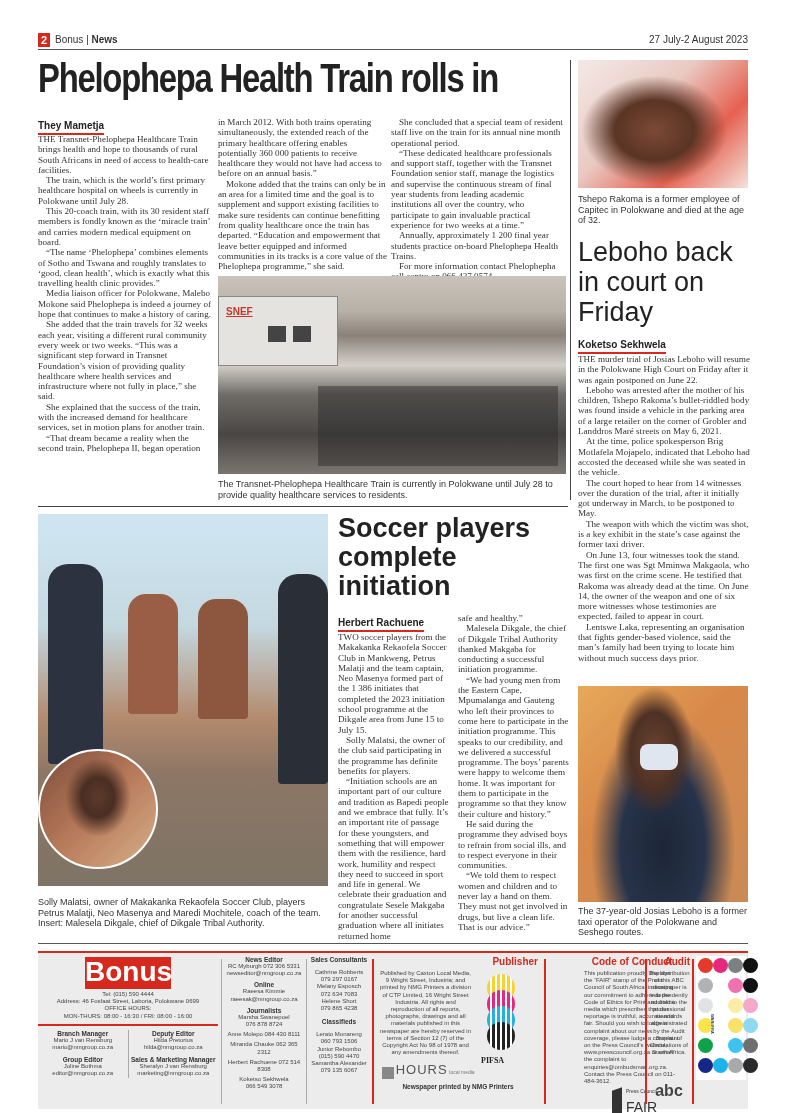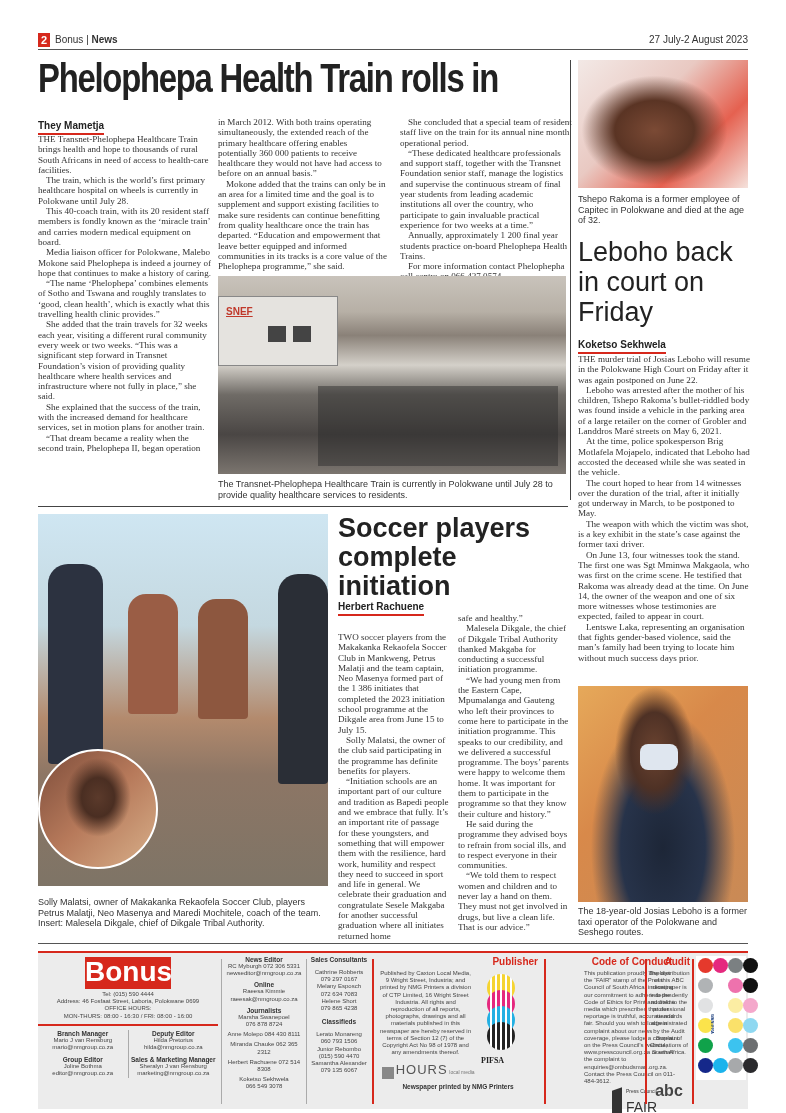--- a/index.html
+++ b/index.html
@@ -64,34 +64,34 @@
 
 <div class="abs vline" style="left:570px; top:60px; height:440px;"></div>
 
 <div class="abs" style="left:38px; top:115px;">
   <span class="byline">They Mametja</span>
 </div>
 
 <div class="abs col" style="left:38px; top:134px; width:176px;">
   <p class="first">THE Transnet-Phelophepa Healthcare Train brings health and hope to thousands of rural South Africans in need of access to health-care facilities.</p>
   <p>The train, which is the world’s first primary healthcare hospital on wheels is currently in Polokwane until July 28.</p>
-  <p>This 40-coach train, with its 20 resident staff members is fondly known as the ‘miracle train’ and carries modern medical equipment on board.</p>
+  <p>This 20-coach train, with its 30 resident staff members is fondly known as the ‘miracle train’ and carries modern medical equipment on board.</p>
+  <p>“The name ‘Phelophepa’ combines elements of Sotho and Tswana and roughly translates to ‘good, clean health’, which is exactly what this travelling health clinic provides.”</p>
   <p>Media liaison officer for Polokwane, Malebo Mokone said Phelophepa is indeed a journey of hope that continues to make a history of caring.</p>
-  <p>“The name ‘Phelophepa’ combines elements of Sotho and Tswana and roughly translates to ‘good, clean health’, which is exactly what this travelling health clinic provides.”</p>
   <p>She added that the train travels for 32 weeks each year, visiting a different rural community every week or two weeks. “This was a significant step forward in Transnet Foundation’s vision of providing quality healthcare where health services and infrastructure where not fully in place,” she said.</p>
   <p>She explained that the success of the train, with the increased demand for healthcare services, set in motion plans for another train.</p>
   <p>“That dream became a reality when the second train, Phelophepa II, began operation</p>
 </div>
 
 <div class="abs col" style="left:218px; top:117px; width:170px;">
   <p class="first">in March 2012. With both trains operating simultaneously, the extended reach of the primary healthcare offering enables potentially 360 000 patients to receive healthcare they would not have had access to before on an annual basis.”</p>
   <p>Mokone added that the trains can only be in an area for a limited time and the goal is to supplement and support existing facilities to make sure residents can continue benefitting from quality healthcare once the train has departed. “Education and empowerment that leave better equipped and informed communities in its tracks is a core value of the Phelophepa programme,” she said.</p>
 </div>
 
-<div class="abs col" style="left:400px; top:117px; width:172px;">
+<div class="abs col" style="left:391px; top:117px; width:172px;">
   <p>She concluded that a special team of resident staff live on the train for its annual nine month operational period.</p>
   <p>“These dedicated healthcare professionals and support staff, together with the Transnet Foundation senior staff, manage the logistics and supervise the continuous stream of final year students from leading academic institutions all over the country, who participate to gain invaluable practical experience for two weeks at a time.”</p>
   <p>Annually, approximately 1 200 final year students practice on-board Phelophepa Health Trains.</p>
   <p>For more information contact Phelophepha call centre on 066 427 0574.</p>
 </div>
 
 <div class="abs photo ph-train" style="left:218px; top:276px; width:348px; height:198px;">
   <div style="position:absolute; left:0; top:20px; width:120px; height:70px; background:#e5e3df; border:1px solid #888;"></div>
   <div style="position:absolute; left:8px; top:30px; font:bold 10px 'Liberation Sans',sans-serif; color:#c0392b;text-decoration:underline;">SNEF</div>
   <div style="position:absolute; left:50px; top:50px; width:18px; height:16px; background:#444;"></div>
@@ -117,34 +117,34 @@
   <p>At the time, police spokesperson Brig Motlafela Mojapelo, indicated that Leboho had accosted the deceased while she was seated in the vehicle.</p>
   <p>The court hoped to hear from 14 witnesses over the duration of the trial, after it initially got underway in March, to be postponed to May.</p>
   <p>The weapon with which the victim was shot, is a key exhibit in the state’s case against the former taxi driver.</p>
   <p>On June 13, four witnesses took the stand. The first one was Sgt Mminwa Makgaola, who was first on the crime scene. He testified that Rakoma was already dead at the time. On June 14, the owner of the weapon and one of six more witnesses whose testimonies are expected, failed to appear in court.</p>
   <p>Lentswe Laka, representing an organisation that fights gender-based violence, said the man’s family had been trying to locate him without much success days prior.</p>
 </div>
 
 <div class="abs photo ph-man" style="left:578px; top:686px; width:170px; height:216px;">
   <div style="position:absolute; left:62px; top:58px; width:38px; height:26px; background:#dfe6ef; border-radius:8px;"></div>
 </div>
-<div class="abs caption" style="left:578px; top:906px; width:172px;">The 18-year-old Josias Leboho is a former taxi operator of the Polokwane and Seshego routes.</div>
+<div class="abs caption" style="left:578px; top:906px; width:172px;">The 37-year-old Josias Leboho is a former taxi operator of the Polokwane and Seshego routes.</div>
 
 <div class="abs photo ph-soccer" style="left:38px; top:514px; width:290px; height:372px;">
   <div style="position:absolute; left:10px; top:50px; width:55px; height:200px; background:#2c3240; border-radius:20px 20px 4px 4px;"></div>
   <div style="position:absolute; left:240px; top:60px; width:50px; height:210px; background:#2a2e36; border-radius:20px 20px 4px 4px;"></div>
   <div style="position:absolute; left:90px; top:80px; width:50px; height:120px; background:#9a5d45; border-radius:18px 18px 4px 4px;"></div>
   <div style="position:absolute; left:160px; top:85px; width:50px; height:120px; background:#8d573f; border-radius:18px 18px 4px 4px;"></div>
   <div class="inset" style="position:absolute; left:0; top:235px; width:120px; height:120px;"></div>
 </div>
 <div class="abs caption" style="left:38px; top:897px; width:290px;">Solly Malatsi, owner of Makakanka Rekaofela Soccer Club, players Petrus Malatji, Neo Masenya and Maredi Mochitele, coach of the team. Insert: Malesela Dikgale, chief of Dikgale Tribal Authority.</div>
 
 <div class="abs sub-headline" style="left:338px; top:514px; width:230px;">Soccer players complete initiation</div>
 
-<div class="abs" style="left:338px; top:596px;">
+<div class="abs" style="left:338px; top:612px;">
   <span class="byline">Herbert Rachuene</span>
 </div>
 
 <div class="abs col" style="left:338px; top:632px; width:112px;">
   <p class="first">TWO soccer players from the Makakanka Rekaofela Soccer Club in Mankweng, Petrus Malatji and the team captain, Neo Masenya formed part of the 1 386 initiates that completed the 2023 initiation school programme at the Dikgale area from June 15 to July 15.</p>
   <p>Solly Malatsi, the owner of the club said participating in the programme has definite benefits for players.</p>
   <p>“Initiation schools are an important part of our culture and tradition as Bapedi people and we embrace that fully. It’s an important rite of passage for these youngsters, and something that will empower them with the resilience, hard work, humility and respect they need to succeed in sport and life in general. We celebrate their graduation and congratulate Sesele Makgaba for another successful graduation where all initiates returned home</p>
 </div>
 
 <div class="abs col" style="left:458px; top:613px; width:112px;">

